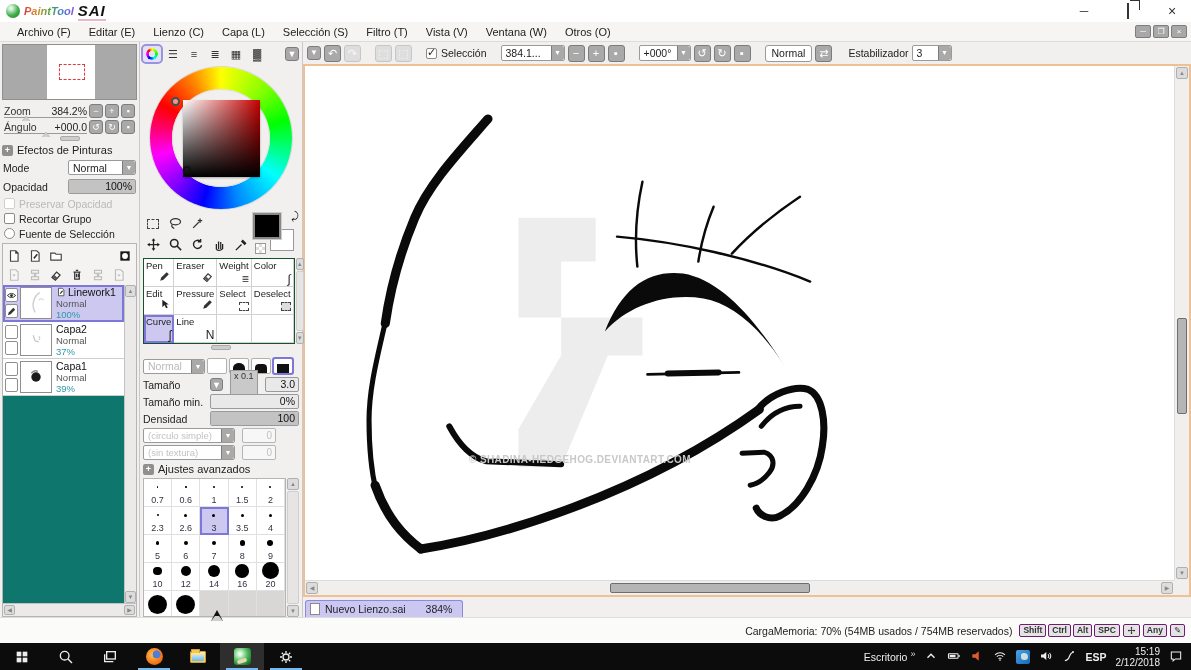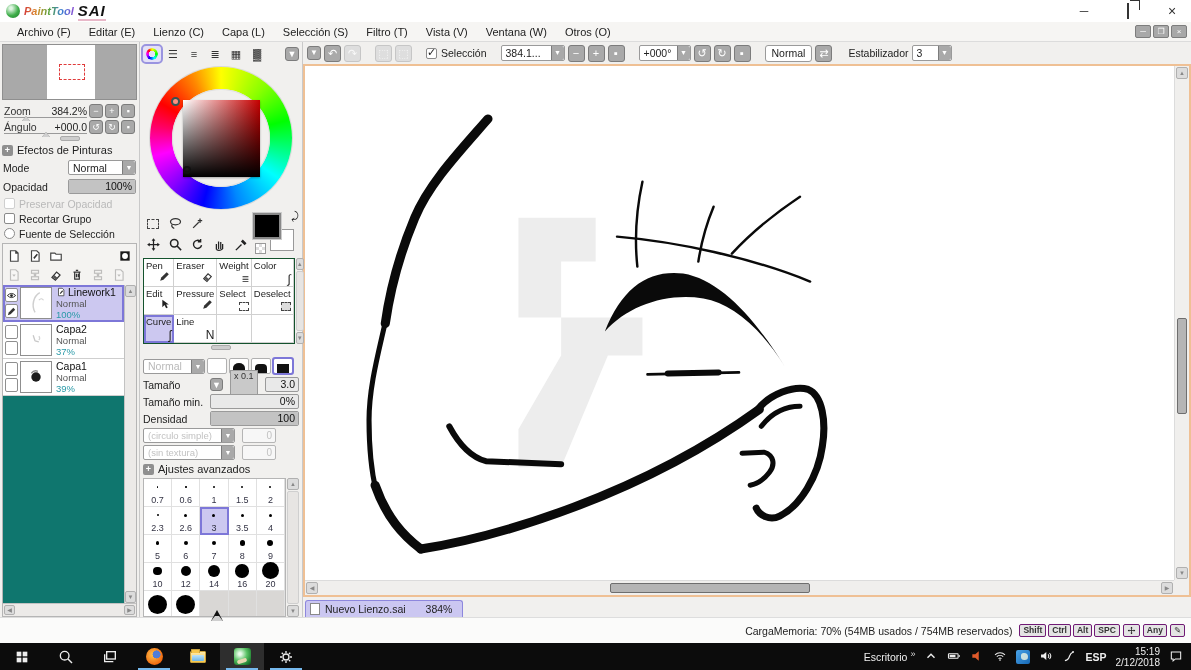--- a/index.html
+++ b/index.html
@@ -931,20 +931,21 @@
               <path d="M337 309 L427 307" stroke-width="2.6"></path>
               <path d="M357 308 L407 307" stroke-width="6"></path>
 
               <path d="M444 346 C457 328 482 320 495 324 C509 330 513 356 509 381 C505 411 487 441 467 451 C457 456 447 450 444 443" stroke-width="7"></path>
               <path d="M449 361 C459 348 472 341 487 341" stroke-width="5"></path>
               <path d="M430 388 L452 387 C461 390 463 399 457 407 C451 415 444 419 438 420" stroke-width="5"></path>
             </g>
 
             <path d="M295 266 C312 222 338 204 372 208 C408 214 442 252 472 301 C448 262 420 238 392 233 C356 227 318 240 295 266 Z" fill="#0a0a0a"></path>
           </svg>
+          <div class="wm-text">© SHADINA-HEDGEHOG.DEVIANTART.COM</div>
         </div>
         <div class="vscroll">
           <span class="sb-arr up">▲</span>
           <span class="vthumb"></span>
           <span class="sb-arr down">▼</span>
         </div>
         <div class="hscroll">
           <span class="sb-arr left">◀</span>
           <span class="hthumb"></span>
           <span class="sb-arr right">▶</span>

